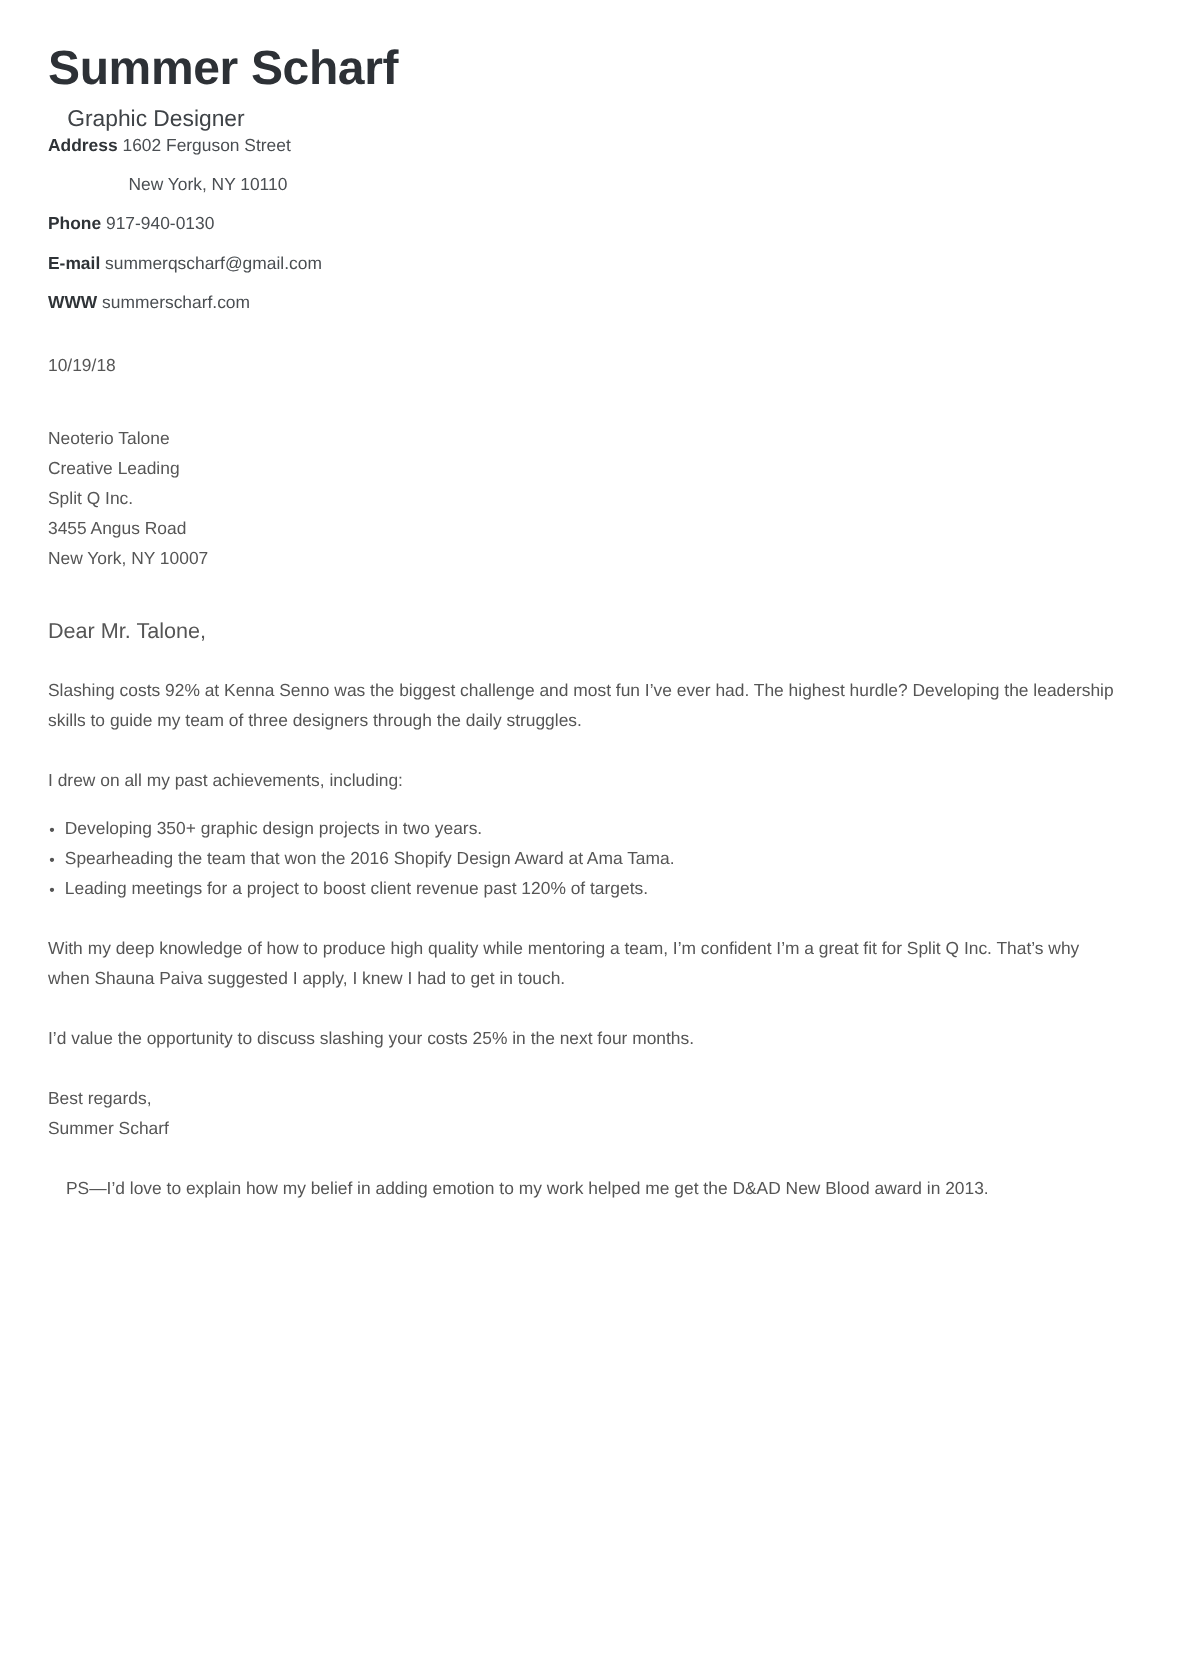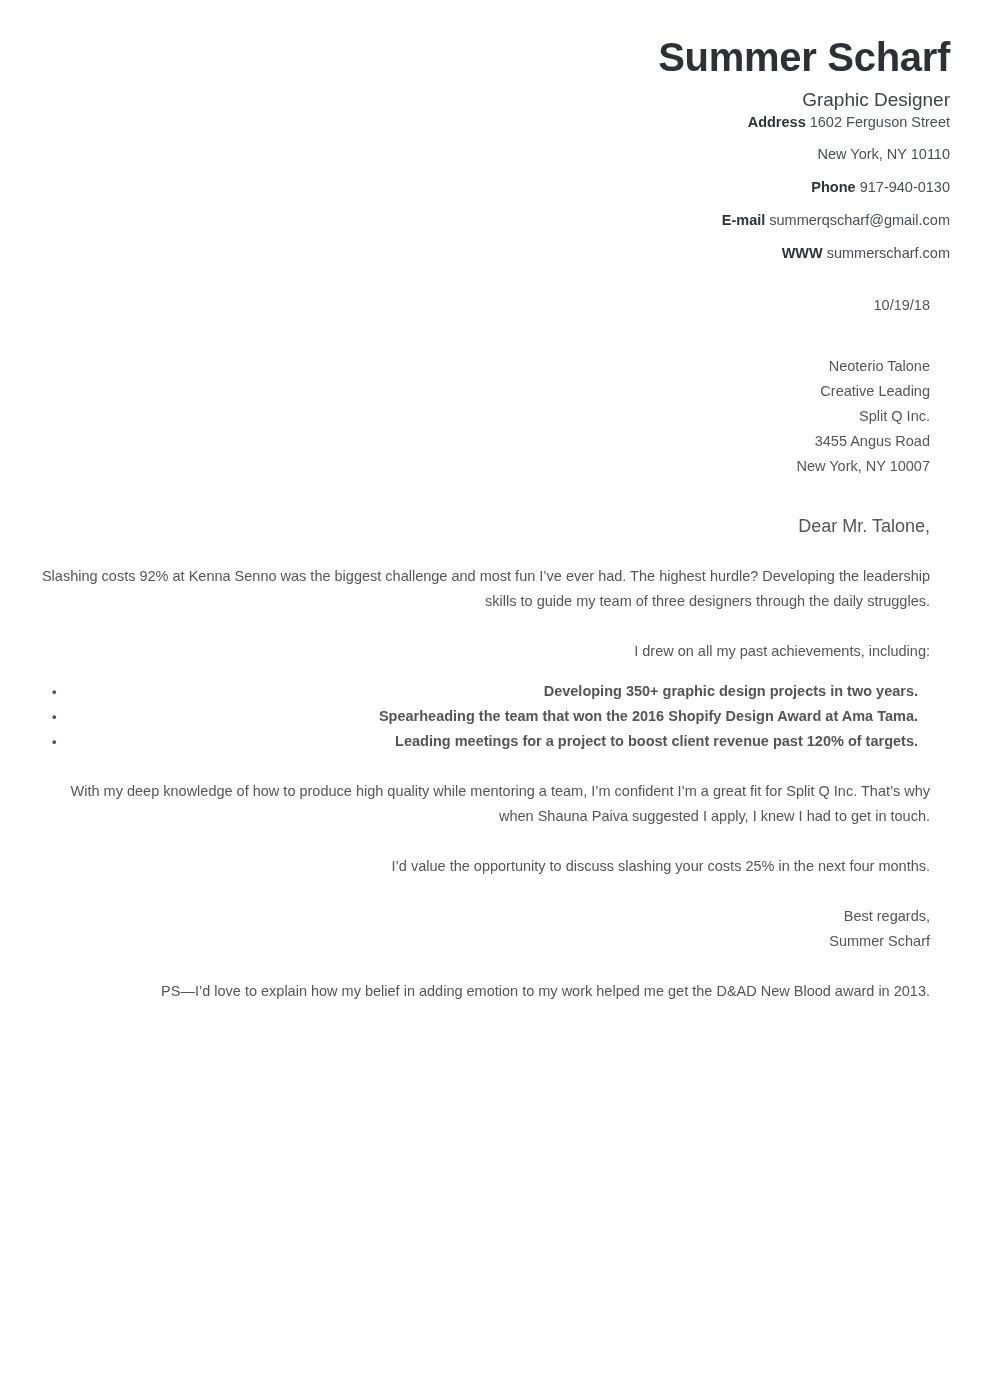--- a/index.html
+++ b/index.html
@@ -17,37 +17,36 @@
   }
 
   .page {
     position: relative;
     width: 990px;
     height: 1400px;
     box-sizing: border-box;
     padding: 0 40px;
     background: #ffffff;
     overflow: hidden;
-    text-align: right;
   }
 
   
   .letterhead {
     padding-top: 33px;
   }
   .candidate-name {
     margin: 0;
     font-size: 40px;
     line-height: 48px;
     font-weight: bold;
     letter-spacing: -0.3px;
     color: #2d3136;
   }
   .candidate-title {
-    margin: 7px 0 0 0;
+    margin: 7px 0 0 16px;
     font-size: 19px;
     line-height: 24px;
     font-weight: normal;
     color: #3f4347;
   }
 
   
   .contact-block {
   }
   .contact-row {
@@ -104,23 +103,22 @@
     color: #555555;
   }
   .list-intro {
     margin-top: 25px;
     font-size: 14.5px;
     line-height: 25px;
     color: #555555;
   }
   .achievement-list {
     list-style: none;
-    margin: 12px;
+    margin: 1px;
     padding: 0;
-    font-weight: bold;
   }
   .achievement-item {
     position: relative;
     padding-left: 13px;
     font-size: 14.5px;
     line-height: 25px;
     color: #555555;
   }
   .achievement-item::before {
     content: "\2022";

